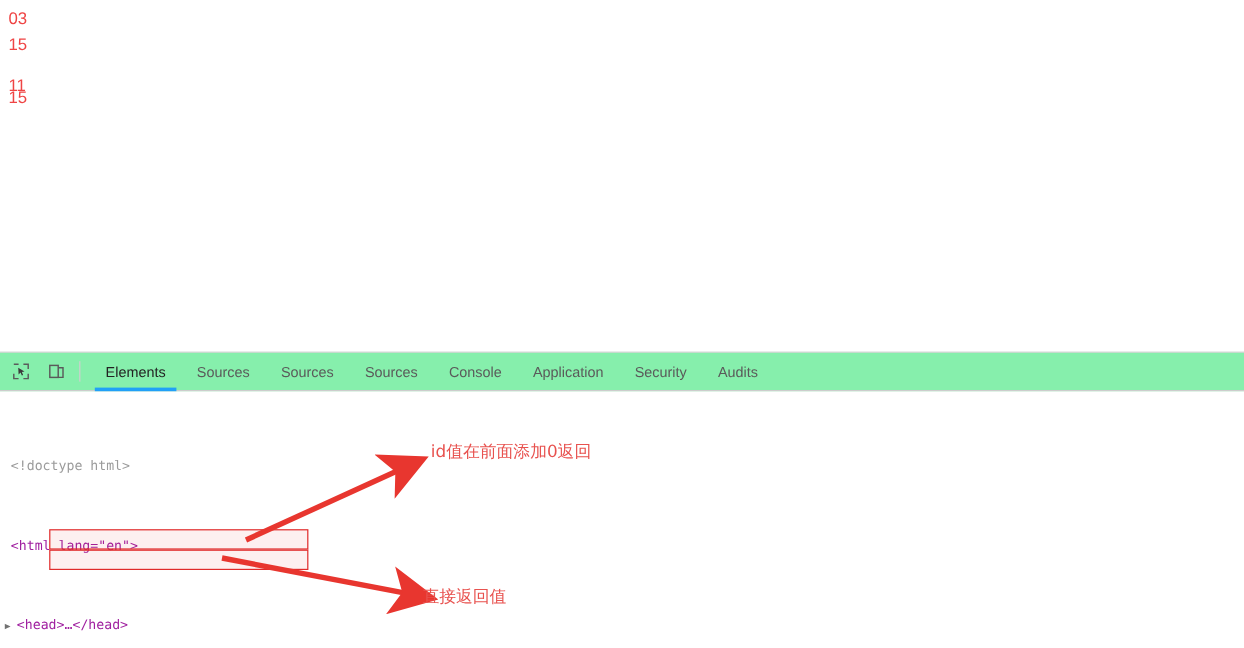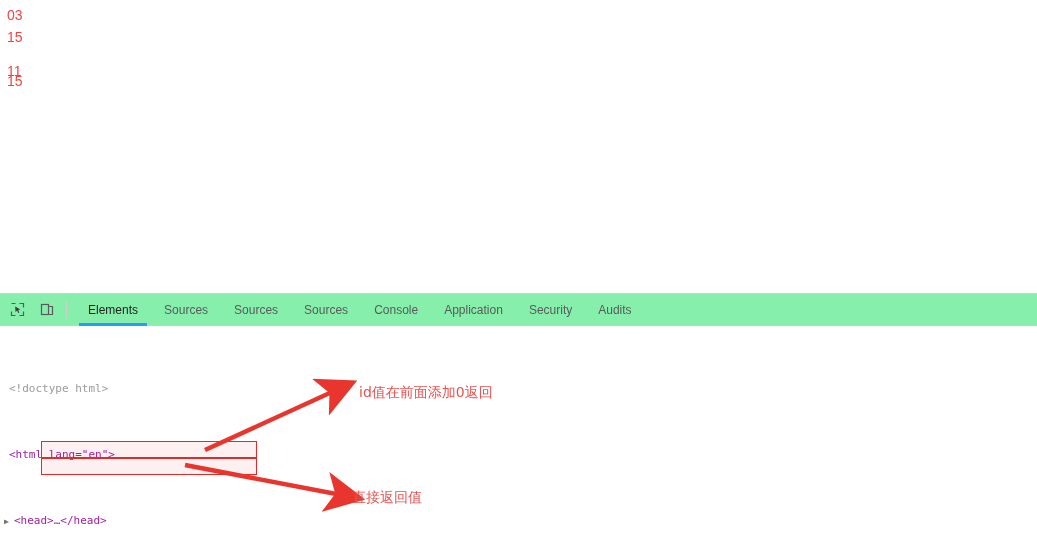--- a/index.html
+++ b/index.html
@@ -225,15 +225,15 @@
   <svg width="1037" height="540" style="position:absolute;left:0;top:0;">
     <defs>
       <marker id="ah" markerWidth="9" markerHeight="9" refX="6" refY="4.5" orient="auto" markerUnits="strokeWidth">
         <path d="M0,0 L9,4.5 L0,9 L2.2,4.5 z" fill="#e8362f"></path>
       </marker>
     </defs>
     <line x1="205" y1="450" x2="345" y2="386" stroke="#e8362f" stroke-width="4.5" marker-end="url(#ah)"></line>
     <line x1="185" y1="465" x2="352" y2="497" stroke="#e8362f" stroke-width="4.5" marker-end="url(#ah)"></line>
   </svg>
 
-  <div class="annot-text" style="left:359px; top:384px;">id值在前面添加0返回</div>
+  <div class="annot-text" style="left:359px; top:368px;">id值在前面添加0返回</div>
   <div class="annot-text" style="left:352px; top:489px;">直接返回值</div>
 </div>
 
 </body></html>

